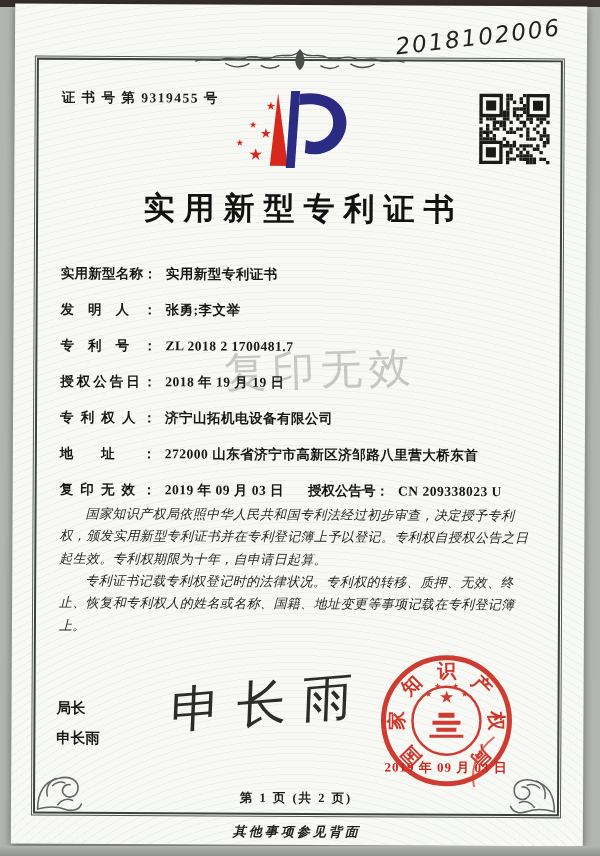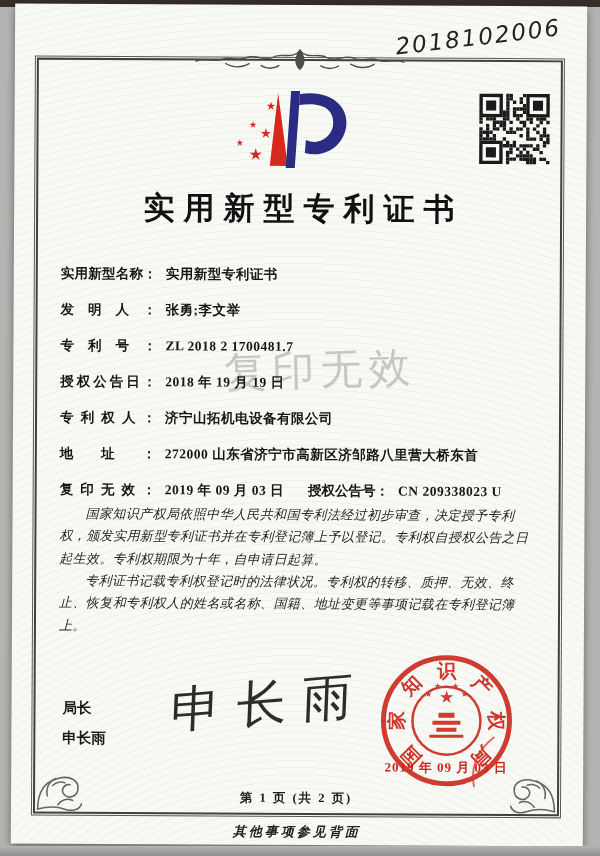--- a/index.html
+++ b/index.html
@@ -50,21 +50,21 @@
   .paras{
     position:absolute;top:446px;left:26px;right:22px;
     font-size:13px;line-height:1.72;color:#1f1f1f;font-style:italic;letter-spacing:.4px;
   }
   .paras p{margin:0;text-indent:2em;}
   .watermark{
     position:absolute;top:284px;left:190px;white-space:nowrap;
     font-size:42px;letter-spacing:6px;color:rgba(150,150,150,.5);
     transform:rotate(-2deg);font-weight:400;
   }
-  .sig-block{position:absolute;left:30px;top:636px;font-size:14.5px;font-weight:700;line-height:2.1;color:#181818;}
+  .sig-block{position:absolute;left:24px;top:636px;font-size:14.5px;font-weight:700;line-height:2.1;color:#181818;}
   .sig-script{
     position:absolute;left:138px;top:612px;white-space:nowrap;
     font-family:"DejaVu Sans",sans-serif;
     font-size:50px;font-weight:400;letter-spacing:16px;color:#1c1b19;
     transform:rotate(-5deg) skewX(-7deg);opacity:.92;
   }
   .seal{position:absolute;left:326px;top:578px;width:176px;height:176px;mix-blend-mode:multiply;}
   .stray-arc{position:absolute;left:436px;top:676px;}
   .page-foot{
     position:absolute;bottom:9px;left:0;right:0;text-align:center;
@@ -110,20 +110,21 @@
 <div class="paper">
 
   <div class="handwritten">2018102006</div>
 
   <div class="frame">
 
     <svg class="ornament-top" width="230" height="28">
       <use href="#top-ornament-sym" width="230" height="28"></use>
     </svg>
 
+    <div class="cert-no">证 书 号 第 9319455 号</div>
 
     <svg class="logo" width="132" height="94" viewBox="0 0 132 94">
       <text x="44" y="26" font-size="11" fill="#d8281e" text-anchor="middle">★</text>
       <text x="26" y="44" font-size="9" fill="#d8281e" text-anchor="middle">★</text>
       <text x="39" y="54" font-size="13" fill="#d8281e" text-anchor="middle">★</text>
       <text x="13" y="62" font-size="9" fill="#d8281e" text-anchor="middle">★</text>
       <text x="29" y="76" font-size="16" fill="#d8281e" text-anchor="middle">★</text>
       <polygon points="51,9 61,82 43,82" fill="#d8281e"></polygon>
       <polygon points="64,7 73,7 68,84 59,84" fill="#2b2b84"></polygon>
       <path d="M73,10 C105,5 123,24 119,44 C115,64 96,74 78,69 L79,56 C93,62 104,52 106,42 C108,27 98,17 72,21 Z" fill="#2b2b84"></path>

